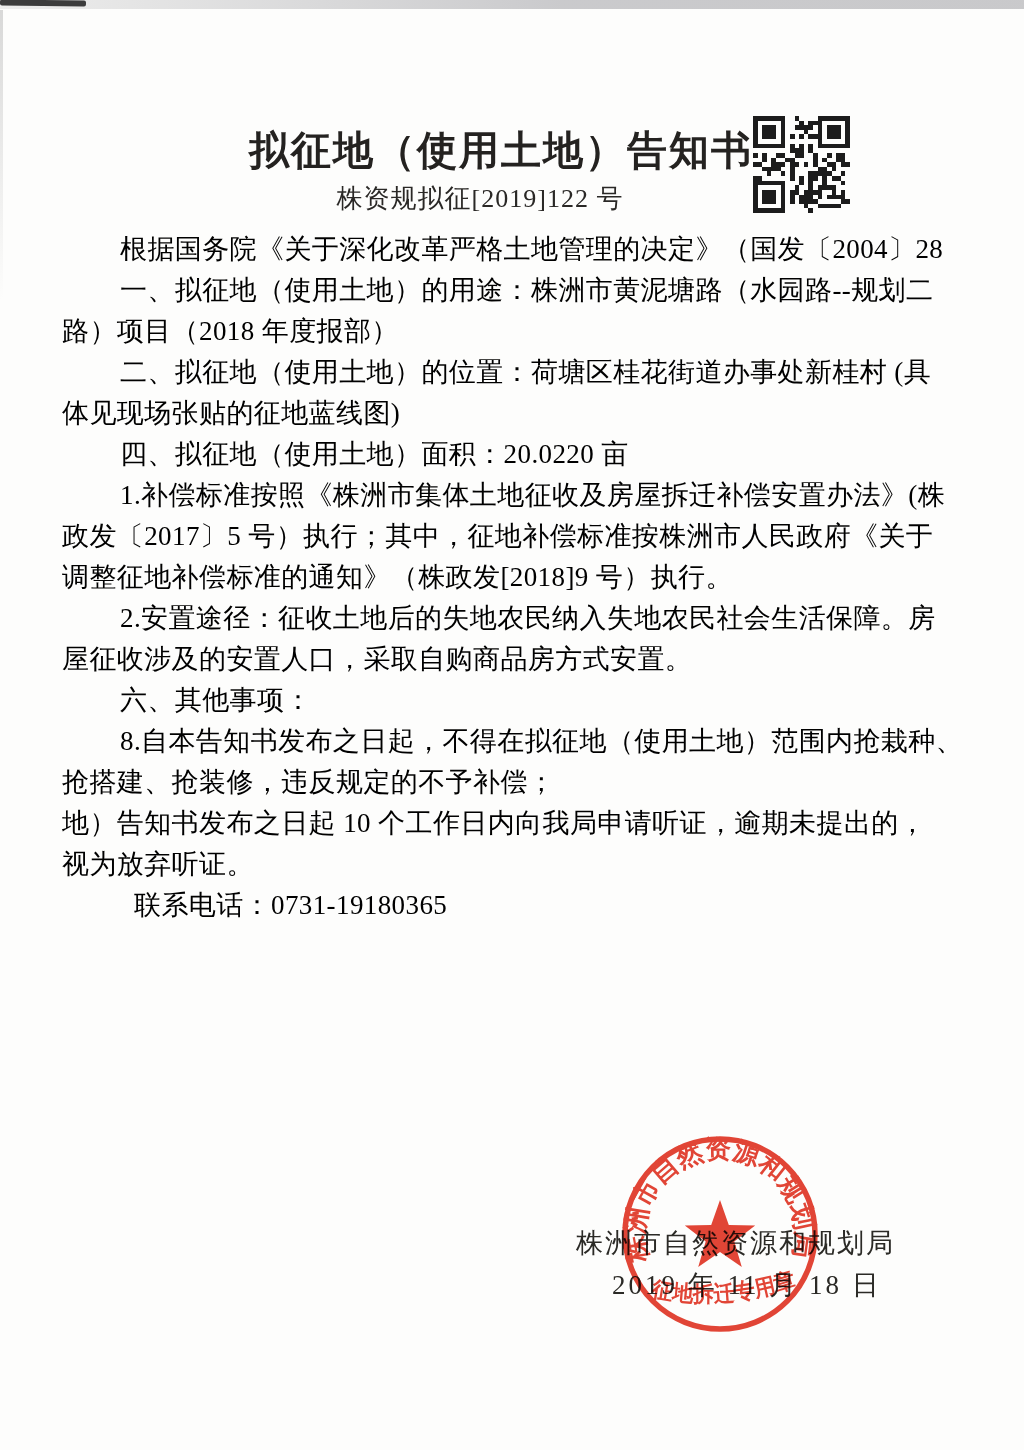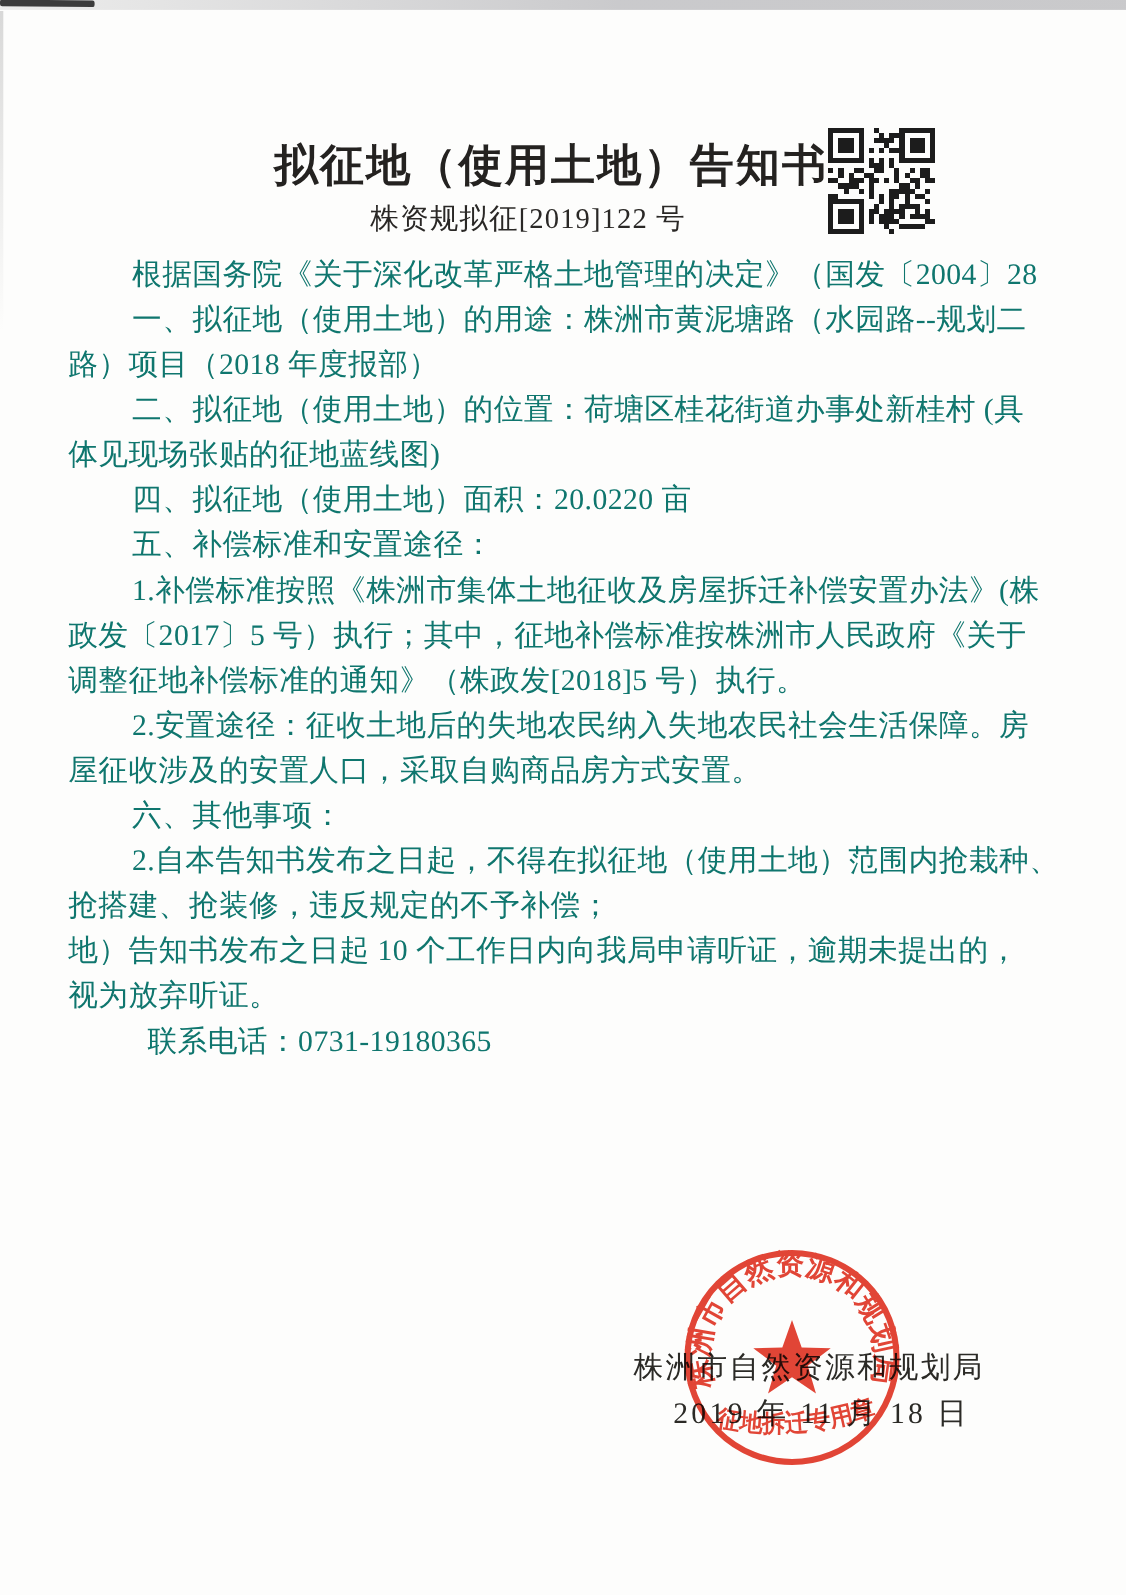--- a/index.html
+++ b/index.html
@@ -39,21 +39,21 @@
     font-size: 26px; letter-spacing: 1px; color: #2a2826; white-space: nowrap;
   }
   .qr {
     position: absolute; left: 751px; top: 116px; width: 101px; height: 97px;
   }
   .qr svg { width: 100%; height: 100%; }
 
   .body-text {
     position: absolute; left: 62px; top: 229px; width: 901px;
     font-size: 27px; line-height: 41px; letter-spacing: .4px;
-    color: #0f766e;
+    color: #000000;
   }
   .ln { white-space: nowrap; height: 41px; }
   .ind { padding-left: 58px; }
   .ind-lg { padding-left: 72px; }
 
   .sig-agency {
     position: absolute; left: 576px; top: 1225px;
     font-size: 27px; letter-spacing: 2px; color: #2b2a26; white-space: nowrap;
   }
   .sig-date {
@@ -308,28 +308,27 @@
         </g>
       </svg></div>
 
   <div class="body-text">
     <div class="ln ind">根据国务院《关于深化改革严格土地管理的决定》（国发〔2004〕28</div>
     <div class="ln ind">一、拟征地（使用土地）的用途：株洲市黄泥塘路（水园路--规划二</div>
     <div class="ln">路）项目（2018 年度报部）</div>
     <div class="ln ind">二、拟征地（使用土地）的位置：荷塘区桂花街道办事处新桂村 (具</div>
     <div class="ln">体见现场张贴的征地蓝线图)</div>
     <div class="ln ind">四、拟征地（使用土地）面积：20.0220 亩</div>
-    <div class="ln ind">五、补偿标准和安置途径：</div>
     <div class="ln ind">1.补偿标准按照《株洲市集体土地征收及房屋拆迁补偿安置办法》(株</div>
     <div class="ln">政发〔2017〕5 号）执行；其中，征地补偿标准按株洲市人民政府《关于</div>
-    <div class="ln">调整征地补偿标准的通知》（株政发[2018]5 号）执行。</div>
+    <div class="ln">调整征地补偿标准的通知》（株政发[2018]9 号）执行。</div>
     <div class="ln ind">2.安置途径：征收土地后的失地农民纳入失地农民社会生活保障。房</div>
     <div class="ln">屋征收涉及的安置人口，采取自购商品房方式安置。</div>
     <div class="ln ind">六、其他事项：</div>
-    <div class="ln ind">2.自本告知书发布之日起，不得在拟征地（使用土地）范围内抢栽种、</div>
+    <div class="ln ind">8.自本告知书发布之日起，不得在拟征地（使用土地）范围内抢栽种、</div>
     <div class="ln">抢搭建、抢装修，违反规定的不予补偿；</div>
     <div class="ln">地）告知书发布之日起 10 个工作日内向我局申请听证，逾期未提出的，</div>
     <div class="ln">视为放弃听证。</div>
     <div class="ln ind-lg">联系电话：0731-19180365</div>
   </div>
 
   <div class="sig-agency">株洲市自然资源和规划局</div>
   <div class="sig-date">2019 年 11 月 18 日</div>
 
   <svg class="stamp" viewBox="0 0 222 222" xmlns="http://www.w3.org/2000/svg">

